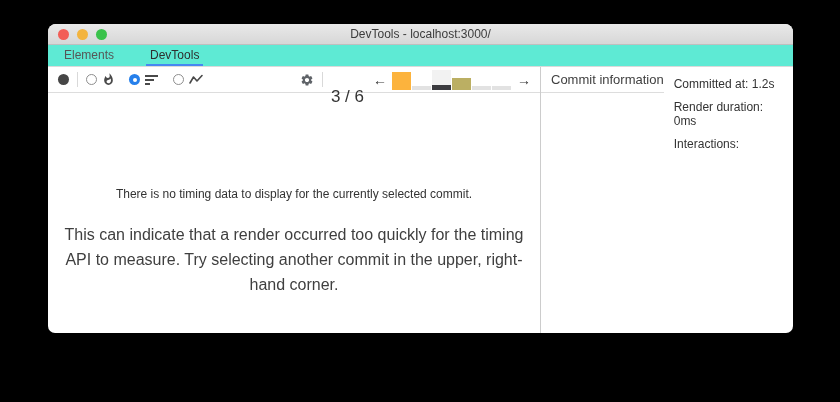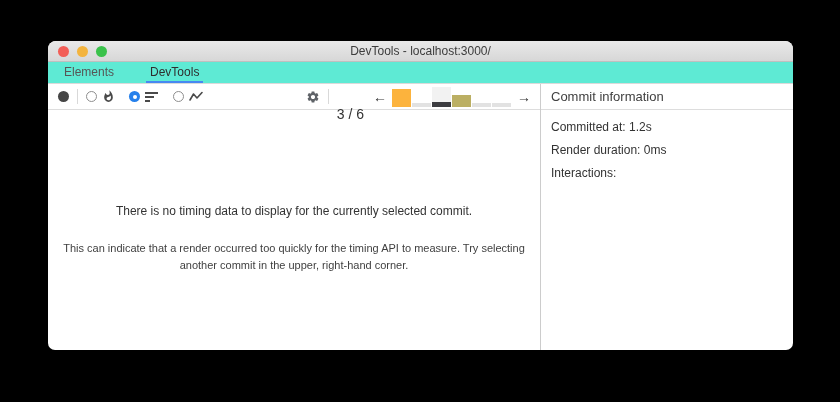--- a/index.html
+++ b/index.html
@@ -1,21 +1,21 @@
 <!DOCTYPE html>
 <html><head>
 <meta charset="utf-8">
 <style>
   html,body{margin:0;padding:0;}
   body{
     width:840px;height:402px;overflow:hidden;background:#000;
     font-family:"Liberation Sans", sans-serif;position:relative;
   }
   .window{
-    position:absolute;left:48px;top:41px;width:745px;height:309px;
+    position:absolute;left:48px;top:24px;width:745px;height:309px;
     background:#fff;border-radius:8px 8px 7px 7px;overflow:hidden;
     box-shadow:0 30px 70px 25px rgba(0,0,0,0.9), 0 -8px 30px 4px rgba(0,0,0,0.55);
   }
   
   .titlebar{
     height:20px;background:linear-gradient(#e9e9e9,#d7d7d7);
     border-bottom:1px solid #bfbfbf;position:relative;
     display:flex;align-items:center;
   }
   .traffic{display:flex;gap:8px;margin-left:10px;}
@@ -30,21 +30,21 @@
     display:flex;align-items:stretch;padding-left:12px;
   }
   .tab{
     display:flex;align-items:center;padding:0 4px;margin-right:28px;
     font-size:12px;color:#565656;border-bottom:2px solid transparent;cursor:default;
   }
   .tab.active{color:#2f2f2f;border-bottom-color:#4688f1;}
   
   .content{display:flex;height:288px;}
   .left-pane{width:492px;border-right:1px solid #ccc;display:flex;flex-direction:column;}
-  .right-panel{flex:1;display:flex;flex-direction:column;}
+  .right-panel{flex:1;display:flex;flex-direction:row;justify-content:space-between;}
   
   .toolbar{
     height:25px;border-bottom:1px solid #ddd;display:flex;align-items:center;
     padding:0 6px 0 10px;flex:0 0 auto;
   }
   .record-dot{width:11px;height:11px;border-radius:50%;background:#464646;cursor:pointer;}
   .vsep{width:1px;height:15px;background:#d9d9d9;margin:0 8px;}
   .view-toggle{display:flex;align-items:center;gap:5px;margin-right:14px;cursor:pointer;}
   .radio{
     width:11px;height:11px;border-radius:50%;border:1.5px solid #8e8e8e;
@@ -52,32 +52,32 @@
   }
   .view-toggle.selected .radio{
     border:none;background:#2680eb;position:relative;
   }
   .view-toggle.selected .radio::after{
     content:"";position:absolute;left:3.5px;top:3.5px;width:4px;height:4px;
     border-radius:50%;background:#fff;
   }
   .tool-icon{display:inline-flex;align-items:center;}
   .gear{margin-left:auto;cursor:pointer;display:inline-flex;}
-  .commit-count{font-size:14px;color:#333;white-space:nowrap;margin-right:6px;margin-top:34px;}
+  .commit-count{font-size:17px;color:#333;white-space:nowrap;margin-right:6px;margin-top:34px;}
   .nav-arrow{font-size:14px;color:#333;cursor:pointer;line-height:1;padding:0 3px;}
   .commit-bars{display:flex;align-items:flex-end;height:20px;margin:0 2px;}
   .commit-slot{
     width:19px;height:20px;margin-right:1px;display:flex;align-items:flex-end;cursor:pointer;
   }
   .commit-slot .bar{width:100%;}
   
   .empty-state{padding-top:94px;text-align:center;}
   .empty-title{font-size:12px;color:#333;}
   .empty-desc{
-    font-size:11px;color:#3f3f3f;max-width:478px;margin:22px auto 0;line-height:1.55;
+    font-size:16px;color:#3f3f3f;max-width:478px;margin:22px auto 0;line-height:1.55;
   }
   
   .panel-header{
     height:25px;border-bottom:1px solid #ddd;display:flex;align-items:center;
     padding-left:10px;font-size:13px;color:#404040;flex:0 0 auto;
   }
   .panel-body{padding:10px 10px 0 10px;}
   .info-row{font-size:12px;color:#333;margin-bottom:9px;}
   .info-row b{font-weight:normal;}
   .interactions-none{font-size:12px;color:#333;margin:14px 0 0 8px;}

